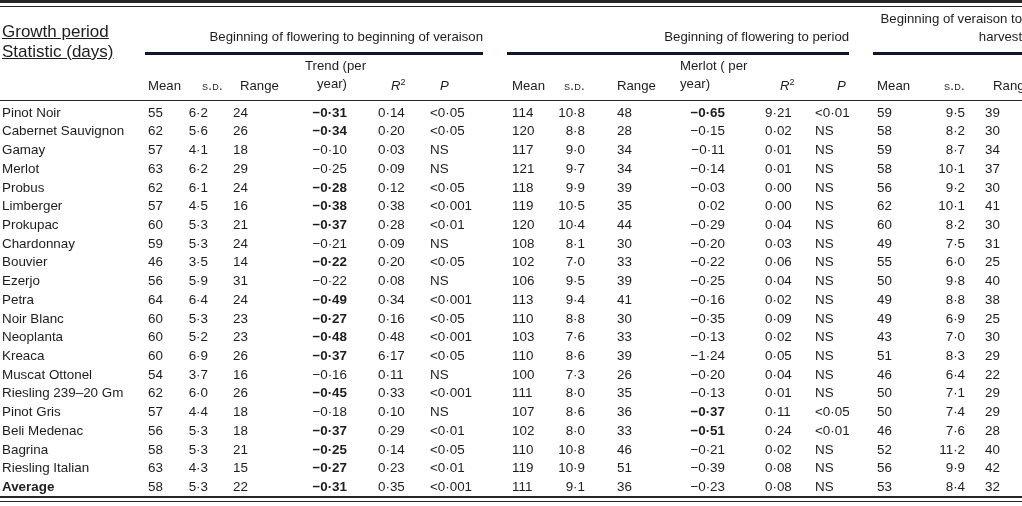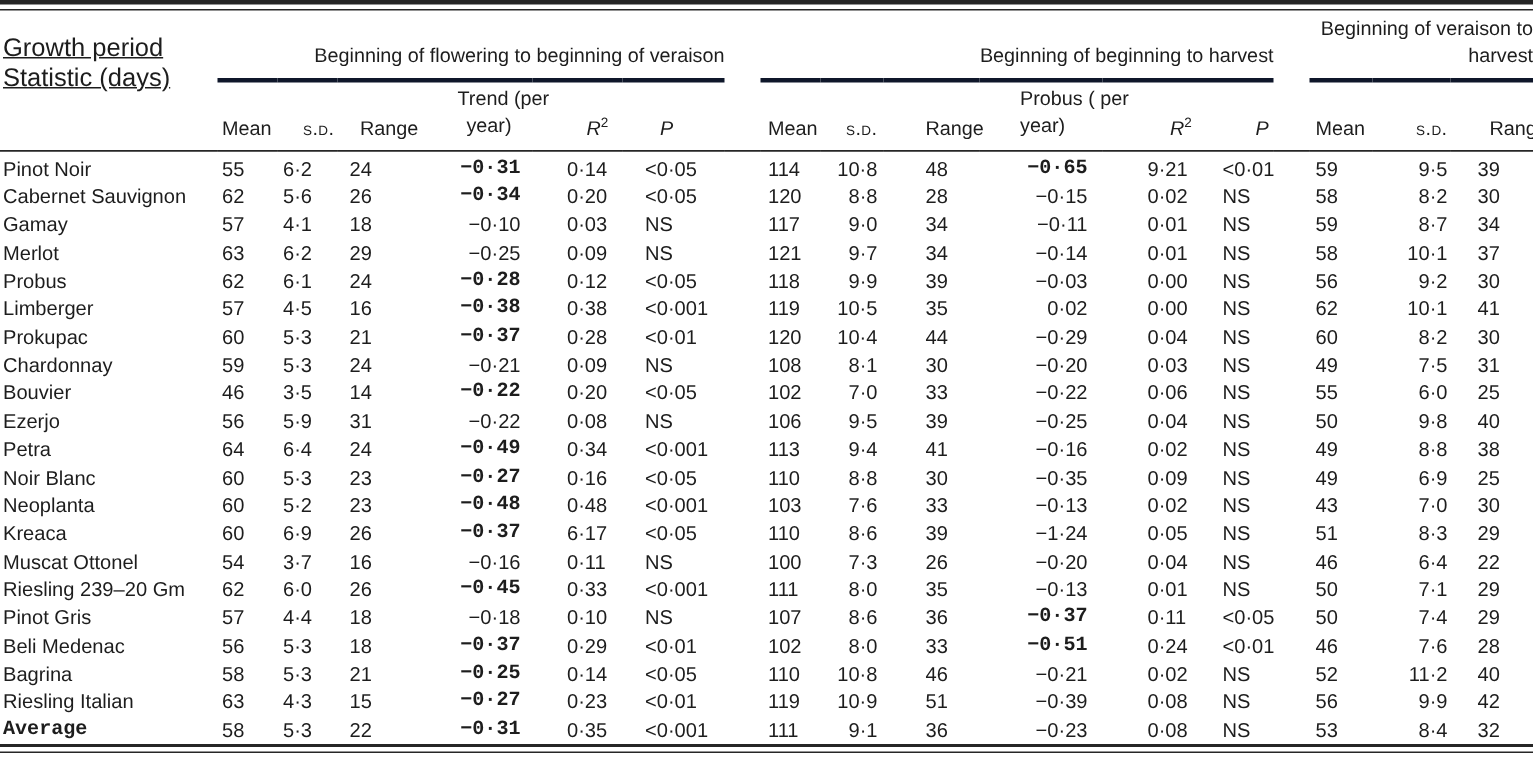--- a/index.html
+++ b/index.html
@@ -23,21 +23,21 @@
   th.stub { text-align:left; vertical-align:top; }
   .stub-inner { height:86px; display:flex; flex-direction:column; justify-content:flex-start; padding:15px 0 0 2px; font-size:17px;text-decoration:underline; }
   .sc { font-variant:small-caps; letter-spacing:.3px; }
   .it { font-style:italic; }
   sup { font-size:9px; vertical-align:super; line-height:0; }
   .trend-line { display:block; line-height:1.35; }
 
   
   tbody td { font-size:13.4px; height:18.72px; vertical-align:middle; white-space:nowrap; padding:0; }
   tbody tr:first-child td { height:21px; padding-top:3px; }
-  .bold { font-weight:700;font-family:Liberation Mono, monospace; }
+  .bold { font-weight:700; }
 
   
   .c-name   { text-align:left;  padding-left:2px; }
   .c-gap    { }
   .g1-mean  { text-align:left;  padding-left:3px; }
   .g1-sd    { text-align:right; padding-right:17px; }
   .g1-range { text-align:left;  padding-left:8px; }
   .g1-trend { text-align:right; padding-right:8px; }
   .g1-r2    { text-align:left;  padding-left:23px; }
   .g1-p     { text-align:left;  padding-left:15px; }
@@ -47,21 +47,21 @@
   .g2-trend { text-align:right; padding-right:10px; }
   .g2-r2    { text-align:left;  padding-left:30px; }
   .g2-p     { text-align:left;  padding-left:15px; }
   .g3-mean  { text-align:left;  padding-left:4px; }
   .g3-sd    { text-align:right; padding-right:2px; }
   .g3-range { text-align:left;  padding-left:18px; }
 
   
   .hd.g1-sd    { padding-right:2px; }
   .hd.g1-range { padding-left:15px; }
-  .hd.g1-trend { text-align:center; padding-left:15px; }
+  .hd.g1-trend { text-align:right; padding-left:15px; }
   .hd.g1-r2    { padding-left:36px; }
   .hd.g1-p     { padding-left:25px; }
   .hd.g2-sd    { padding-right:4px; }
   .hd.g2-range { padding-left:28px; }
   .hd.g2-trend { text-align:left; padding-left:27px; }
   .hd.g2-r2    { padding-left:45px; }
   .hd.g2-p     { padding-left:37px; }
   .hd.g3-range { padding-left:26px; }
 </style>
 </head>
@@ -98,40 +98,40 @@
     <thead>
       <tr>
         <th class="stub" rowspan="2">
           <div class="stub-inner">
             <span>Growth period</span>
             <span>Statistic (days)</span>
           </div>
         </th>
         <th class="grp" colspan="6">Beginning of flowering to beginning of veraison</th>
         <th class="gapcol"></th>
-        <th class="grp" colspan="6">Beginning of beginning to harvest</th>
+        <th class="grp" colspan="6">Beginning of flowering to period</th>
         <th class="gapcol"></th>
         <th class="grp" colspan="3">Beginning of veraison to harvest</th>
       </tr>
       <tr class="sub-row">
         <th class="hd g1-mean">Mean</th>
         <th class="hd g1-sd sc">s.d.</th>
         <th class="hd g1-range">Range</th>
         <th class="hd g1-trend">
           <span class="trend-line">Trend (per</span>
           <span class="trend-line">year)</span>
         </th>
         <th class="hd g1-r2"><span class="it">R</span><sup>2</sup></th>
         <th class="hd g1-p it">P</th>
         <th class="gapcol"></th>
         <th class="hd g2-mean">Mean</th>
         <th class="hd g2-sd sc">s.d.</th>
         <th class="hd g2-range">Range</th>
         <th class="hd g2-trend">
-          <span class="trend-line">Probus ( per</span>
+          <span class="trend-line">Merlot ( per</span>
           <span class="trend-line">year)</span>
         </th>
         <th class="hd g2-r2"><span class="it">R</span><sup>2</sup></th>
         <th class="hd g2-p it">P</th>
         <th class="gapcol"></th>
         <th class="hd g3-mean">Mean</th>
         <th class="hd g3-sd sc">s.d.</th>
         <th class="hd g3-range">Range</th>
       </tr>
     </thead>

